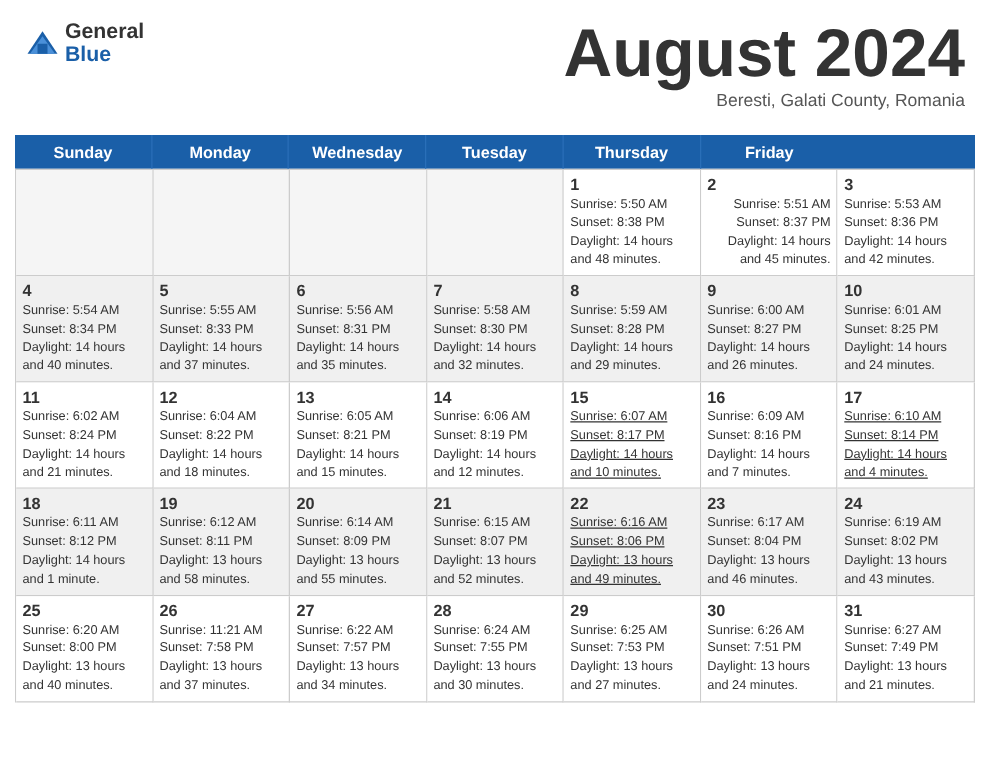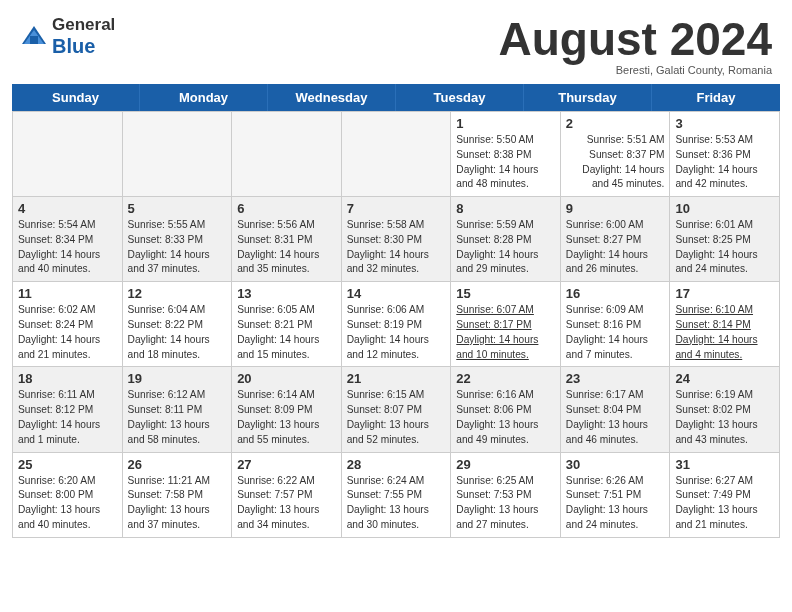--- a/index.html
+++ b/index.html
@@ -1,29 +1,29 @@
 <!DOCTYPE html>
 <html><head>
   <meta charset="utf-8">
   <style>
     * { box-sizing: border-box; margin: 0; padding: 0; }
     body { font-family: Arial, sans-serif; background: #fff; width: 792px; height: 612px; overflow: hidden; }
     
-    .header { display: flex; justify-content: space-between; align-items: flex-start; padding: 16px 20px 8px 20px; }
+    .header { display: flex; justify-content: space-between; align-items: flex-start; padding: 16px 20px 20px 20px; }
     
     .logo { display: flex; align-items: center; gap: 4px; }
     .logo-icon { width: 28px; height: 28px; }
     
     .title-section { text-align: right; }
-    .month-title { font-size: 46px; font-weight: bold; color: #333; line-height: 1; }
-    .location { font-size: 11px; color: #555; margin-top: 2px; }
+    .month-title { font-size: 54px; font-weight: bold; color: #333; line-height: 1; }
+    .location { font-size: 14px; color: #555; margin-top: 2px; }
     
     .calendar { margin: 0 12px 8px 12px; }
     
-    .day-headers { display: grid; grid-template-columns: repeat(6, 1fr); background: #1a5fa8; }
+    .day-headers { display: grid; grid-template-columns: repeat(7, 1fr); background: #1a5fa8; }
     .day-header { color: white; text-align: center; padding: 6px 4px; font-size: 13px; font-weight: bold; border-right: 1px solid #2a6fb8; }
     .day-header:last-child { border-right: none; }
     
     .calendar-grid { display: grid; grid-template-columns: repeat(7, 1fr); border-left: 1px solid #ccc; border-top: 1px solid #ccc; }
     
     .cell { border-right: 1px solid #ccc; border-bottom: 1px solid #ccc; padding: 4px 5px; min-height: 82px; vertical-align: top; background: #fff; font-size: 10.5px; color: #333; }
     .cell.empty { background: #f5f5f5; }
     .cell.shaded { background: #f0f0f0; }
     
     .day-num { font-size: 13px; font-weight: bold; color: #333; margin-bottom: 2px; }
@@ -34,21 +34,21 @@
 
 <div class="header">
   <div class="logo">
     <svg class="logo-icon" viewBox="0 0 28 28">
       <polygon points="14,4 26,22 2,22" fill="#1a5fa8"></polygon>
       <polygon points="14,8 24,22 4,22" fill="#4a90d9"></polygon>
       <rect x="10" y="14" width="8" height="8" fill="#1a5fa8"></rect>
     </svg>
     <div style="display:flex; flex-direction:column; line-height:1.1;">
       <span style="font-size:17px; font-weight:bold; color:#333;">General</span>
-      <span style="font-size:20px; font-weight:bold; color:#1a5fa8;">Blue</span>
+      <span style="font-size:17px; font-weight:bold; color:#1a5fa8;">Blue</span>
     </div>
   </div>
   <div class="title-section">
     <div class="month-title">August 2024</div>
     <div class="location">Beresti, Galati County, Romania</div>
   </div>
 </div>
 
 <div class="calendar">
   <div class="day-headers" id="day-headers-row">
@@ -206,21 +206,21 @@
       </div>
       <div class="cell shaded">
         <div class="day-num">21</div>
         <div class="cell-text" style="white-space: pre-line;">Sunrise: 6:15 AM
 Sunset: 8:07 PM
 Daylight: 13 hours
 and 52 minutes.</div>
       </div>
       <div class="cell shaded">
         <div class="day-num">22</div>
-        <div class="cell-text" style="white-space: pre-line;">Sunrise: 6:16 AM
+        <div class="cell-text" style="white-space: pre-line; text-decoration: underline;">Sunrise: 6:16 AM
 Sunset: 8:06 PM
 Daylight: 13 hours
 and 49 minutes.</div>
       </div>
       <div class="cell shaded">
         <div class="day-num">23</div>
         <div class="cell-text" style="white-space: pre-line;">Sunrise: 6:17 AM
 Sunset: 8:04 PM
 Daylight: 13 hours
 and 46 minutes.</div>

